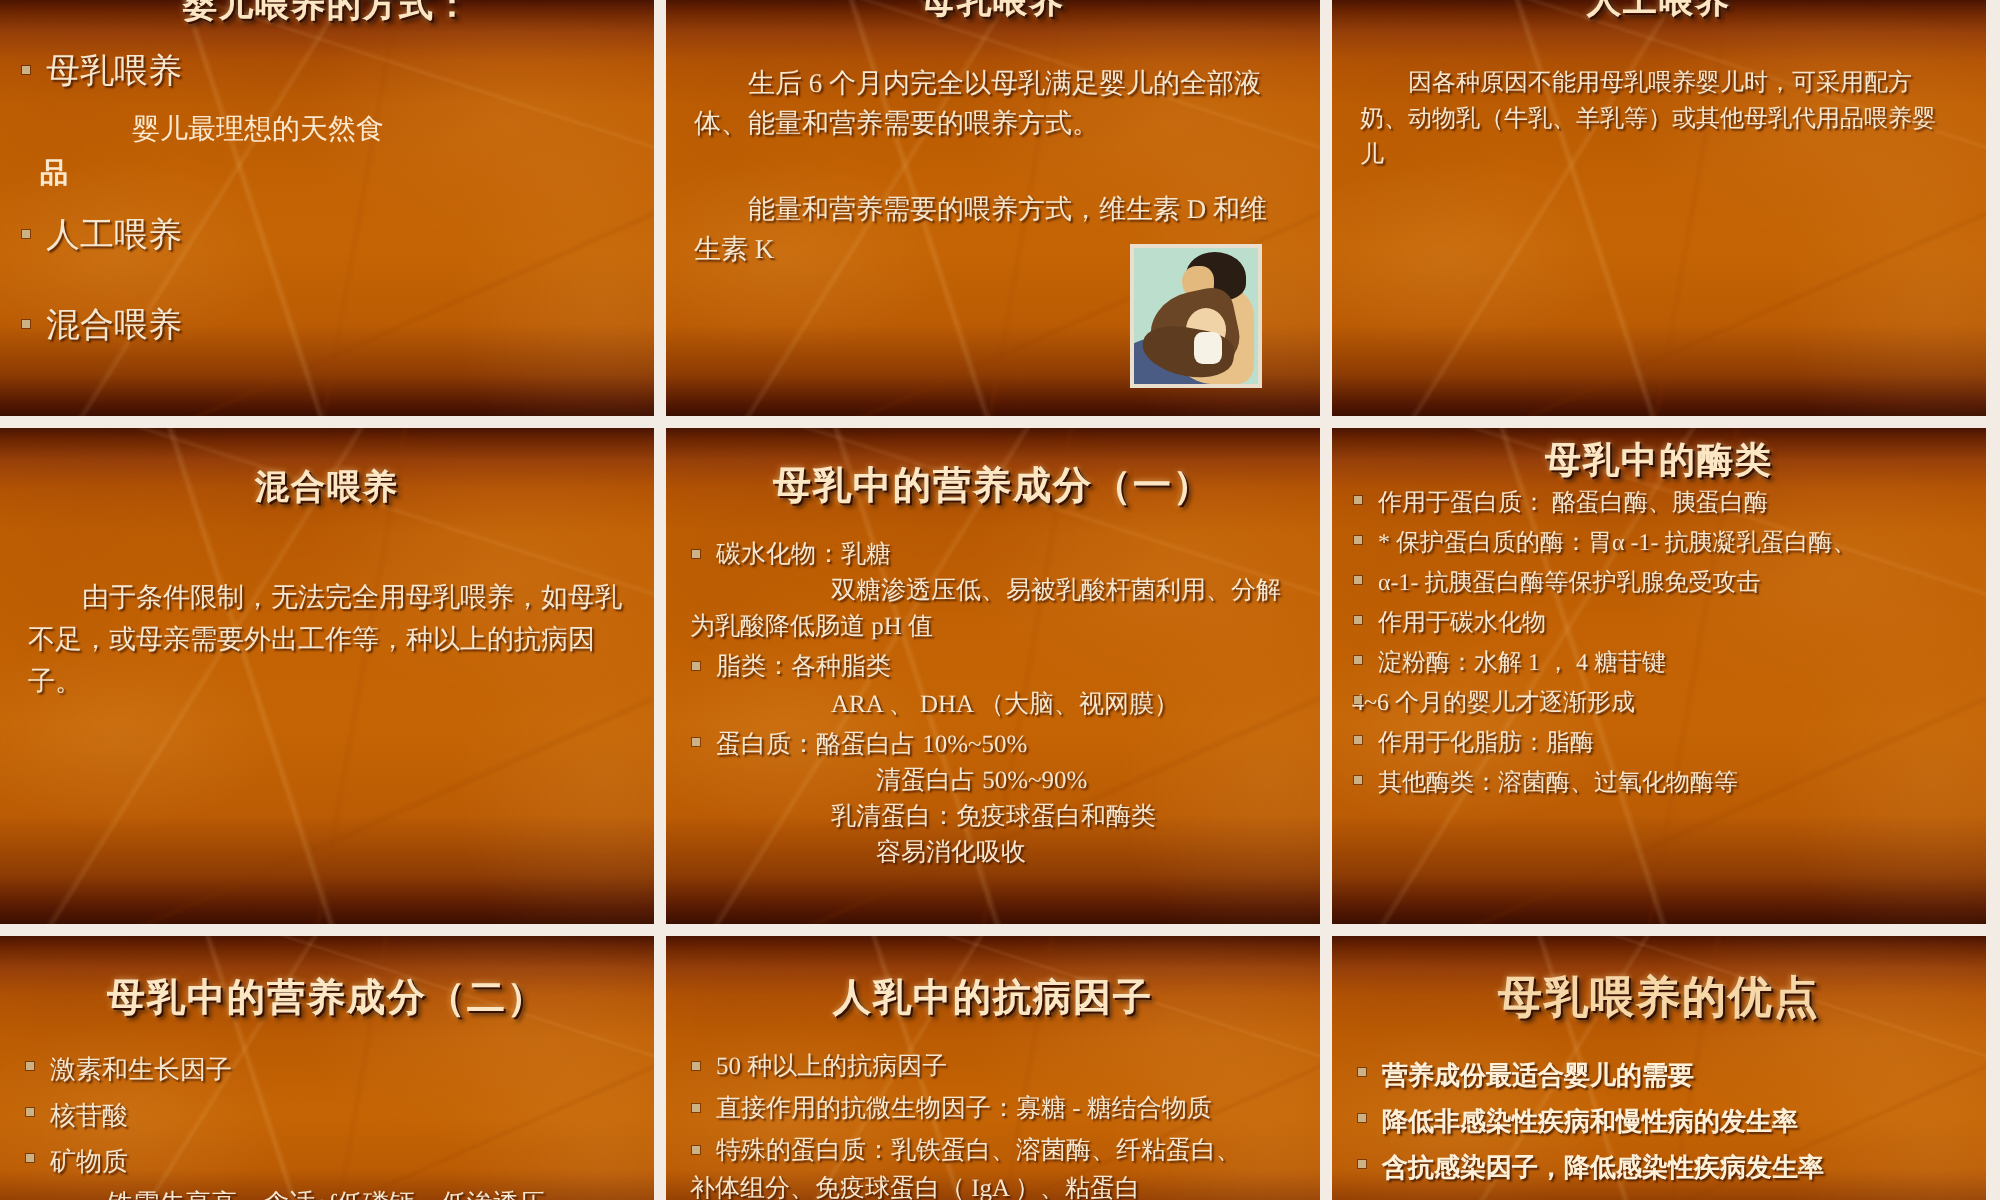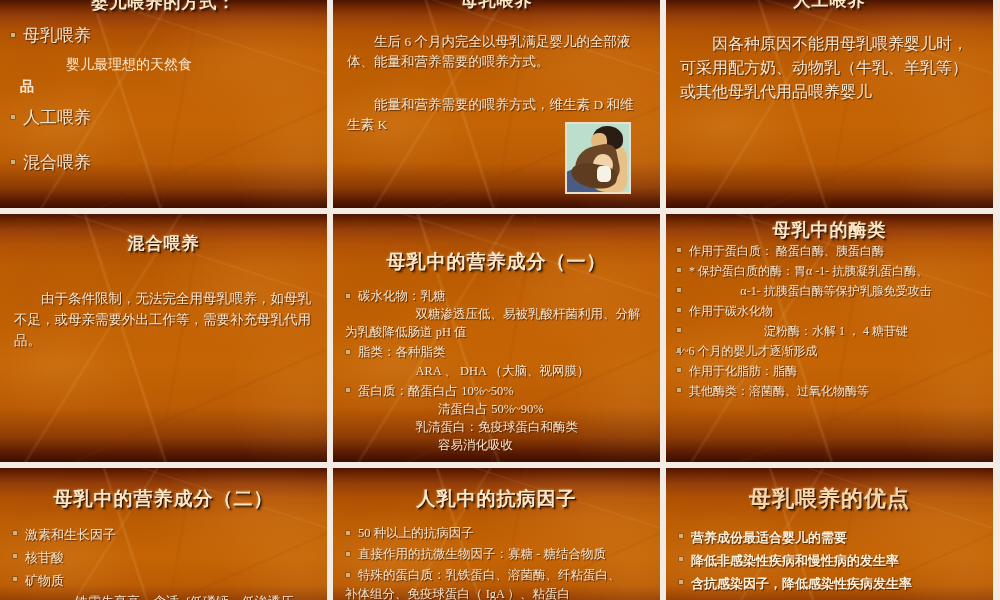--- a/index.html
+++ b/index.html
@@ -85,21 +85,21 @@
   }
   ul.bul li .bt{display:block;}
   ul.bul li:before{
     content:"";
     position:absolute;left:1px;top:.52em;
     width:4px;height:4px;
     background:#cbb184;
     box-shadow:0 0 0 .5px rgba(60,20,0,.5);
   }
   .sub{display:block;}
-  .indent1{padding-left:2.2em;text-align:center;}
+  .indent1{padding-left:2.2em;}
   .indent2{padding-left:4.6em;}
   .indent3{padding-left:6.4em;}
   .para{text-indent:2em;}
 
   
   #slide-1 .content{padding:0 10px;}
   #slide-1 .s-title{font-size:17px;margin-top:-9px;}
   #slide-1 ul.bul{margin-top:10px;font-size:17px;}
   #slide-1 ul.bul > li{margin-bottom:9px;}
   #slide-1 .bigline{font-size:14px;font-weight:normal;color:#fbe9cf;padding-left:56px;margin:6px 0 4px;}
@@ -113,29 +113,29 @@
   #slide-2 .photo{
     position:absolute;right:29px;bottom:14px;
     width:62px;height:68px;z-index:4;
     border:2px solid #e9dfcc;background:#b9d9c9;
     overflow:hidden;
   }
 
   
   #slide-3 .content{padding:0 14px;}
   #slide-3 .s-title{font-size:17px;margin-top:-11px;}
-  #slide-3 .p{font-size:16px;line-height:1.5;margin-top:20px;}
+  #slide-3 .p{font-size:12px;line-height:1.5;margin-top:20px;}
 
   
   #slide-4 .content{padding:0 14px;}
   #slide-4 .s-title{font-size:17px;padding-top:18px;}
   #slide-4 .p{font-size:13.5px;line-height:1.55;margin-top:34px;}
 
   
-  #slide-5 .content{padding:0 12px;margin-top:19px;}
+  #slide-5 .content{padding:0 12px;}
   #slide-5 .s-title{font-size:19px;padding-top:16px;}
   #slide-5 ul.bul{margin-top:12px;font-size:12.5px;line-height:1.45;}
 
   
   #slide-6 .content{padding:0 10px;}
   #slide-6 .s-title{font-size:18px;padding-top:4px;}
   #slide-6 ul.bul{font-size:12px;line-height:1.5;}
   #slide-6 .nb{padding-left:13px;position:relative;margin-bottom:2px;}
 
   
@@ -225,21 +225,21 @@
       <div class="p body-text para">因各种原因不能用母乳喂养婴儿时，可采用配方奶、动物乳（牛乳、羊乳等）或其他母乳代用品喂养婴儿</div>
     </div>
   </div>
 
   <div class="slide" id="slide-4">
     <div class="bg"></div>
     <div class="leaves"></div>
     <div class="veins"></div>
     <div class="content">
       <div class="s-title">混合喂养</div>
-      <div class="p body-text para">由于条件限制，无法完全用母乳喂养，如母乳不足，或母亲需要外出工作等，需要补充母乳代用品。</div>
+      <div class="p body-text para">由于条件限制，无法完全用母乳喂养，如母乳不足，或母亲需要外出工作等，种以上的抗病因子。</div>
     </div>
   </div>
 
   <div class="slide" id="slide-5">
     <div class="bg"></div>
     <div class="leaves"></div>
     <div class="veins"></div>
     <div class="content">
       <div class="s-title">母乳中的营养成分（一）</div>
       <ul class="bul">

